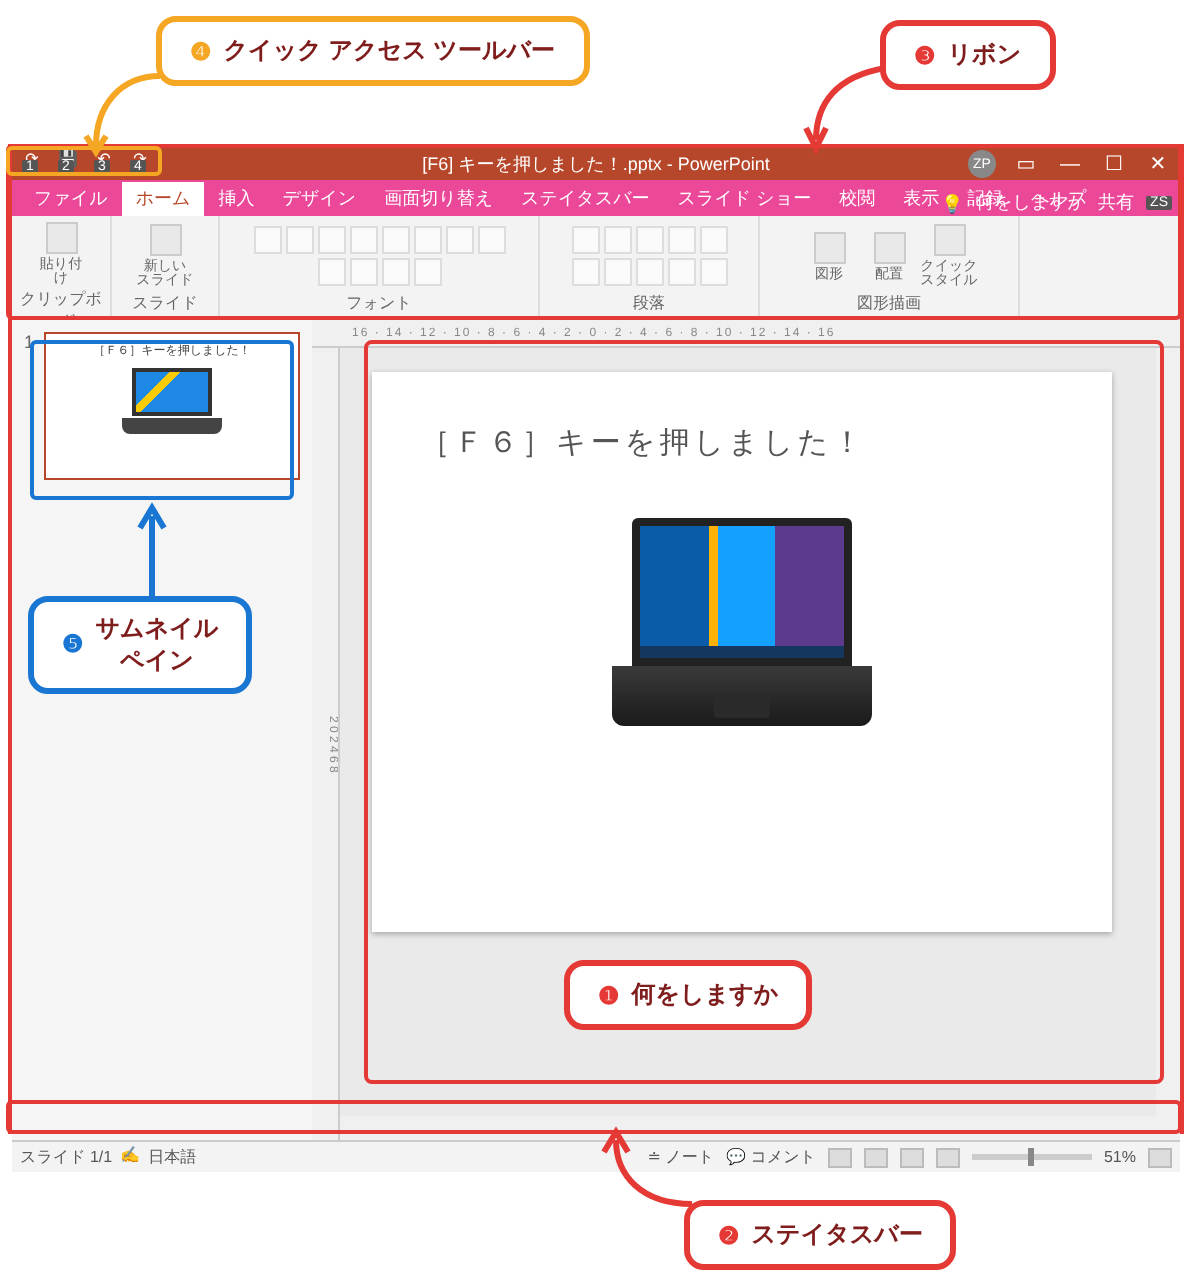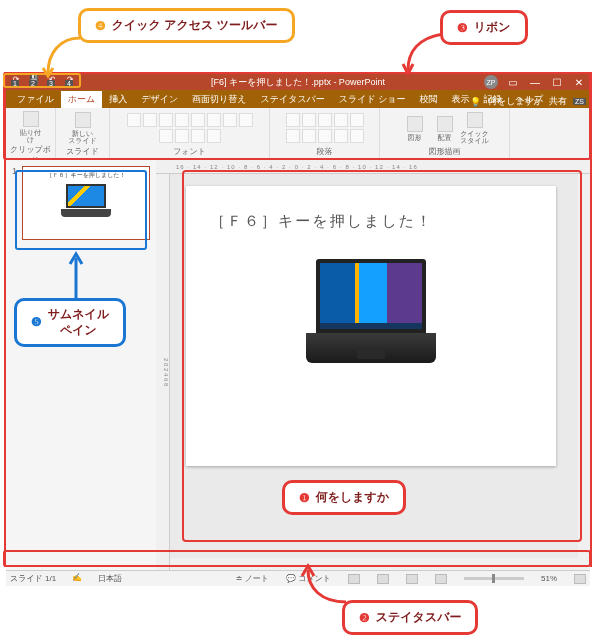--- a/index.html
+++ b/index.html
@@ -27,21 +27,21 @@
 
   .titlebar { height: 16px; background: #b7472a; color: #fff; display: flex; align-items: center; font-size: 9px; position: relative; }
   .qat-row { position: absolute; left: 2px; top: 0; height: 14px; display: flex; gap: 2px; align-items: center; }
   .qat-btn { width: 16px; height: 12px; position: relative; color:#fff; font-size:8px; text-align:center;}
   .qat-btn .key { position: absolute; bottom: -1px; left: 3px; background: #555; color:#fff; font-size: 7px; padding: 0 2px; border-radius: 1px; line-height: 8px;}
   .title-text { position: absolute; left: 50%; transform: translateX(-50%); font-size: 9px; color: #fff; }
   .title-right { position: absolute; right: 4px; display: flex; gap: 8px; align-items: center; }
   .title-icon { width: 14px; height: 12px; color: #fff; font-size: 10px; display:flex; align-items:center; justify-content:center;}
   .avatar { width: 14px; height: 14px; background:#888; border-radius:50%; font-size:7px; display:flex;align-items:center;justify-content:center;}
 
-  .tabs { height: 18px; background: #a16207; display: flex; align-items: flex-end; font-size: 9px; color: #fff; padding-left: 4px; gap: 0; position: relative; }
+  .tabs { height: 18px; background: #ec4899; display: flex; align-items: flex-end; font-size: 9px; color: #fff; padding-left: 4px; gap: 0; position: relative; }
   .tab { padding: 2px 7px; cursor: pointer; white-space: nowrap;}
   .tab.active { background: #fff; color: #b7472a; }
   .tabs-right { position: absolute; right: 4px; display: flex; gap: 6px; align-items: center; font-size: 9px;}
   .share-key { background:#555; color:#fff; font-size:7px; padding:0 2px; border-radius:1px;}
 
   .ribbon-body { height: 52px; background: #f3f3f3; border-bottom: 1px solid #ccc; display: flex; align-items: stretch; font-size: 8px; color:#666;}
   .rgroup { border-right: 1px solid #ddd; padding: 2px 4px; display: flex; flex-direction: column; justify-content: space-between; }
   .rgroup-ctrls { display: flex; gap: 2px; align-items: center; flex: 1; justify-content: center;}
   .rgroup-label { text-align: center; font-size: 8px; color: #666; }
   .btn-big { width: 28px; height: 34px; display:flex; flex-direction:column; align-items:center; justify-content:center; font-size:8px; }
@@ -67,22 +67,22 @@
   .laptop { width:130px; margin:24px auto; position:relative;}
   .laptop .screen-outer { width:110px; height:74px; background:#222; border-radius:3px 3px 0 0; margin:0 auto; padding:4px;}
   .laptop .screen { width:100%; height:100%; background:linear-gradient(90deg,#0a5ca8 0%,#0a5ca8 34%,#ffb300 34%,#ffb300 38%,#14a0ff 38%,#14a0ff 66%,#5c3b8e 66%,#5c3b8e 100%); position:relative;}
   .laptop .taskbar{ position:absolute; bottom:0; left:0; right:0; height:6px; background:#15365f;}
   .laptop .base { width:130px; height:30px; background:linear-gradient(#3a3a3a,#1a1a1a); border-radius:0 0 6px 6px; position:relative;}
   .laptop .pad { position:absolute; left:50%; transform:translateX(-50%); bottom:4px; width:28px; height:12px; background:#2a2a2a; border-radius:2px;}
   .scroll-v { position:absolute; right:0; top:14px; bottom:0; width:12px; background:#f0f0f0;}
   .scroll-h { position:absolute; left:14px; right:12px; bottom:0; height:12px; background:#f0f0f0;}
 
   .statusbar { height: 16px; background: #f3f3f3; border-top: 1px solid #ccc; display: flex; align-items: center; font-size: 8px; color:#555; padding: 0 4px; gap: 8px; position: relative;}
-  .status-left { display:flex; gap:16px;}
-  .status-right { position:absolute; right:4px; display:flex; gap:17px; align-items:center;}
+  .status-left { display:flex; gap:4px;}
+  .status-right { position:absolute; right:4px; display:flex; gap:6px; align-items:center;}
   .sicon { width:12px; height:10px; background:#ddd; border:1px solid #bbb;}
   .zoom-slider { width:60px; height:3px; background:#ccc; position:relative;}
   .zoom-slider::after { content:''; position:absolute; left:28px; top:-3px; width:3px; height:9px; background:#888;}
 
   svg.curve { position:absolute; overflow:visible; z-index:19; pointer-events:none;}
 </style>
 </head>
 <body>
 
 <div class="container">

